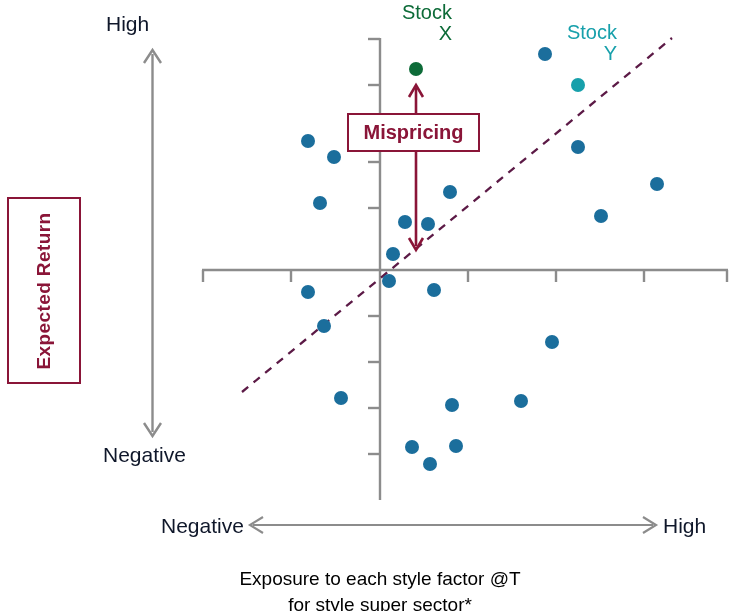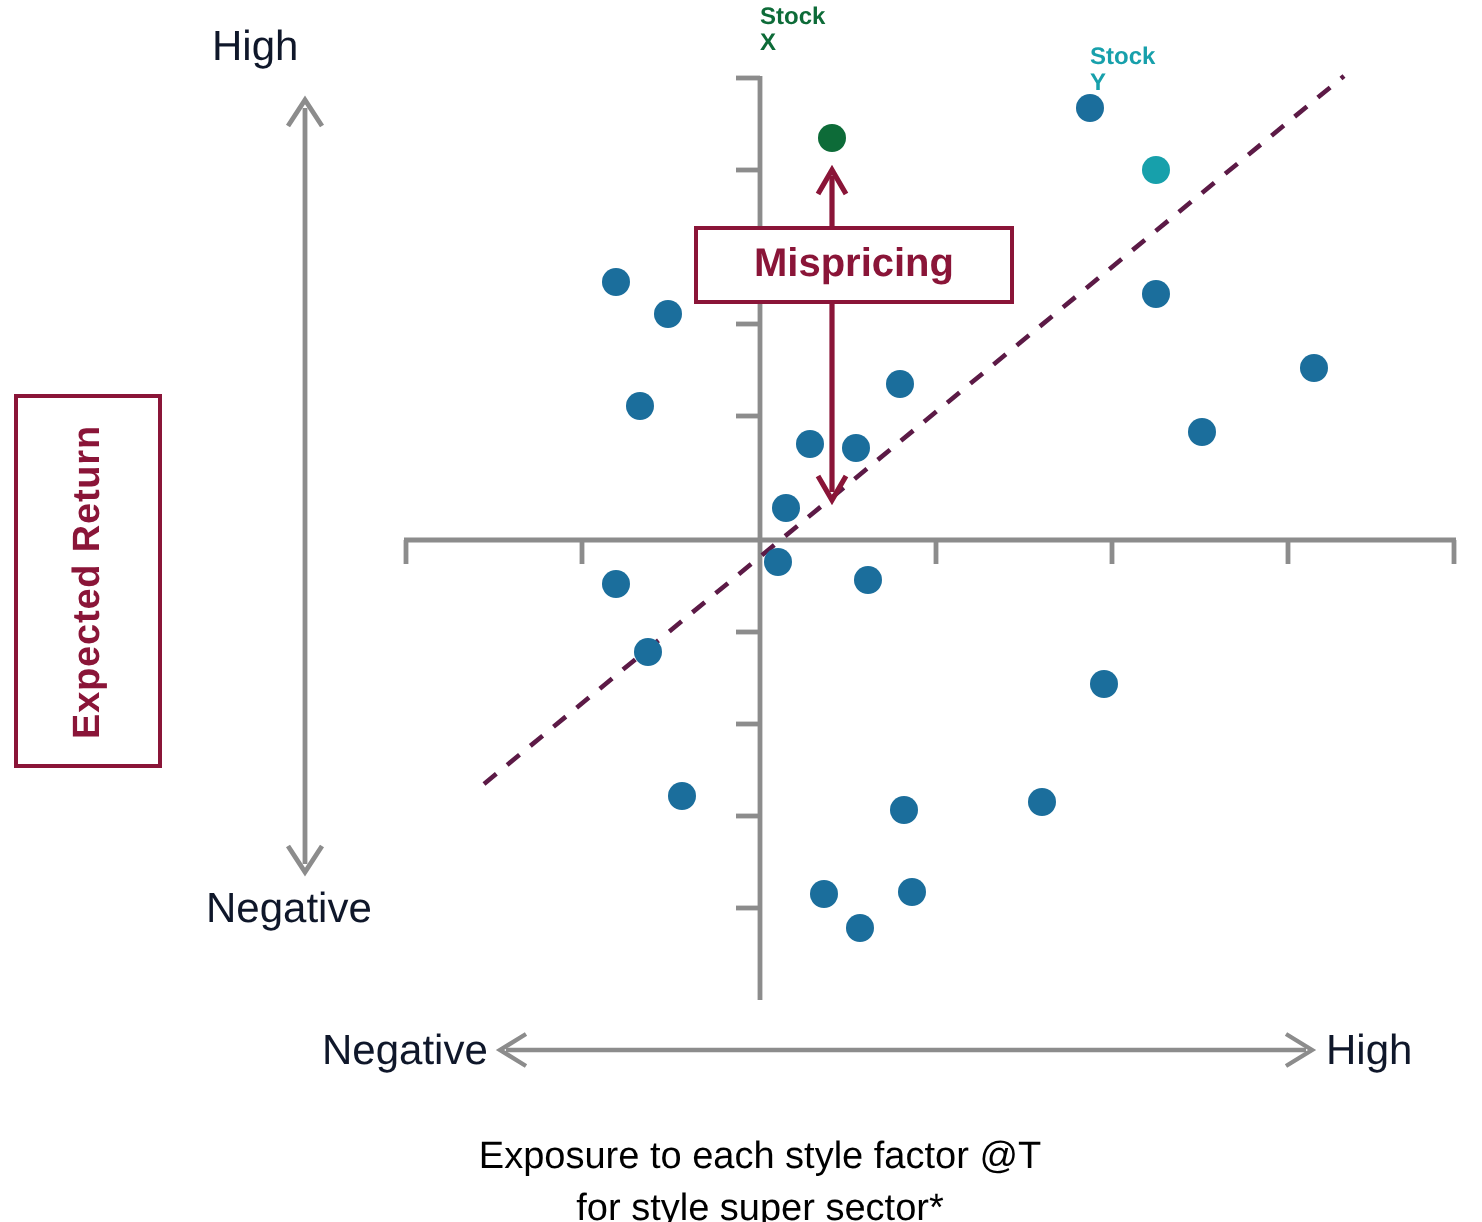--- a/index.html
+++ b/index.html
@@ -74,45 +74,44 @@
     position: absolute;
     left: 0;
     top: 0;
     width: 741px;
     height: 611px;
   }
 
   
   .stock-callout {
     position: absolute;
-    text-align: left;
-    font-size: 12px;
+    text-align: right;
+    font-size: 20px;
     line-height: 1.05;
     white-space: nowrap;
-    font-weight: bold;
   }
   #stock-x-callout {
     left: 380px;
     top: 2px;
     width: 72px;
     color: #0d6b38;
   }
   #stock-y-callout {
     left: 545px;
     top: 22px;
     width: 72px;
     color: #17a0ab;
   }
 
   
   #mispricing-box {
     position: absolute;
     left: 347px;
     top: 113px;
-    width: 160px;
+    width: 133px;
     height: 39px;
     border: 2px solid #8a1538;
     background: #ffffff;
     box-sizing: border-box;
     display: flex;
     align-items: center;
     justify-content: center;
   }
   #mispricing-label {
     font-size: 20px;

